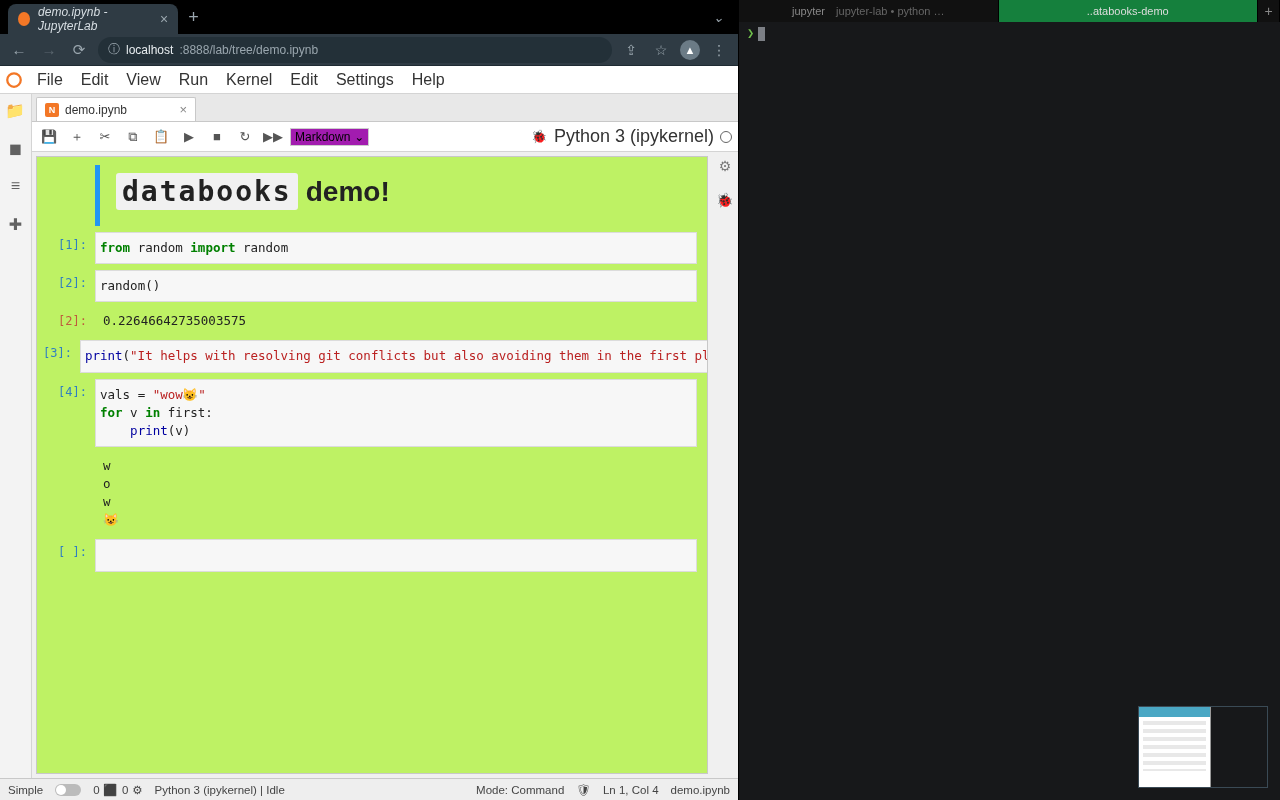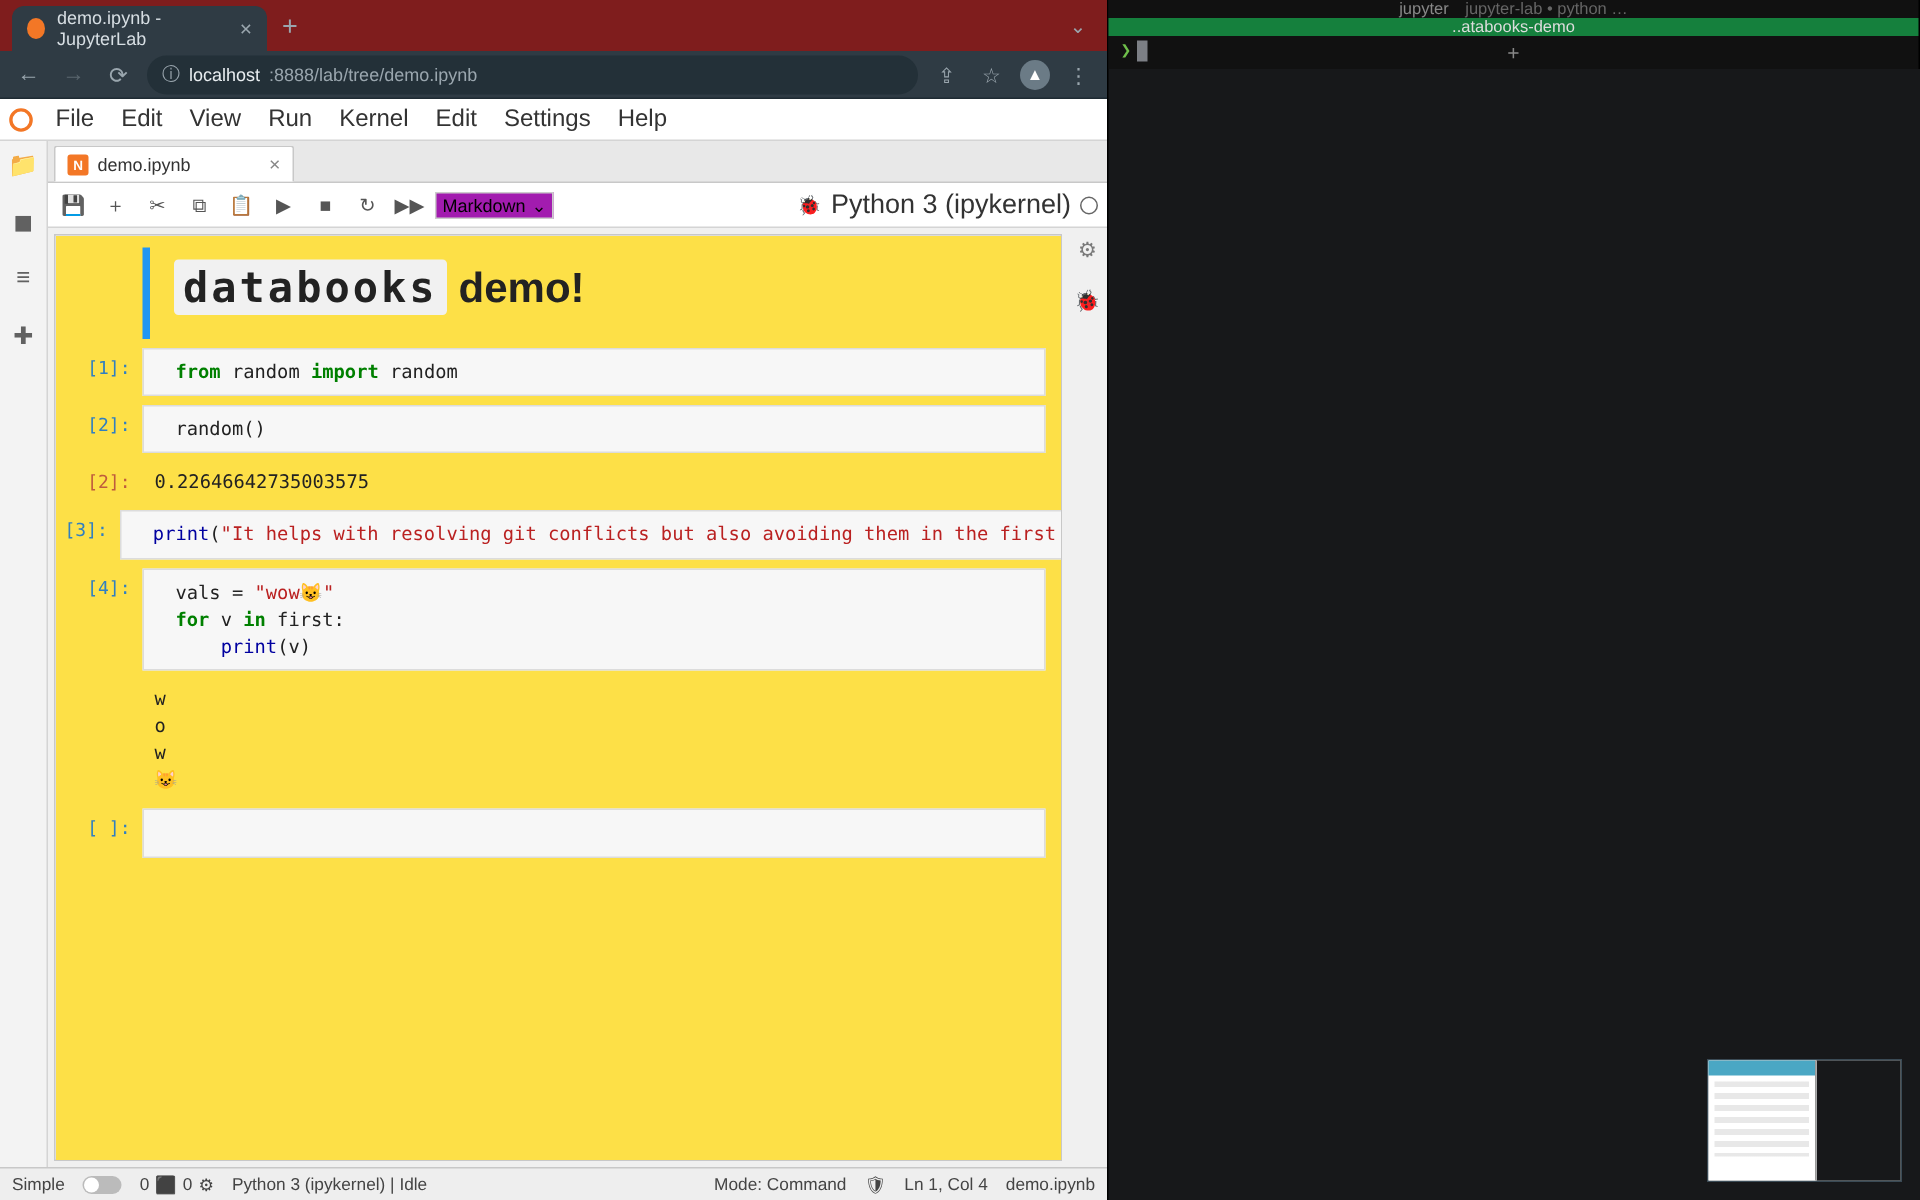--- a/index.html
+++ b/index.html
@@ -4,21 +4,21 @@
 <style>
   * { box-sizing: border-box; margin: 0; padding: 0; }
   html, body { width: 1280px; height: 800px; overflow: hidden; font-family: -apple-system, BlinkMacSystemFont, "Segoe UI", sans-serif; font-size: 13px; }
 
   
   .root { display: flex; width: 1280px; height: 800px; }
   .left-pane { width: 738px; height: 800px; display: flex; flex-direction: column; background:#2f3b44;}
   .right-pane { flex: 1; height: 800px; background:#17181a; position:relative; border-left:1px solid #000;}
 
   
-  .browser-tabs { height: 34px; background:#7f1d1d; display:flex; align-items:flex-end; padding-left:8px; }
+  .browser-tabs { height: 34px; background:#000000; display:flex; align-items:flex-end; padding-left:8px;font-style:italic; }
   .browser-tab { display:flex; align-items:center; gap:8px; background:#2f3b44; color:#d7dee3; height:30px; padding:0 10px; border-radius:8px 8px 0 0; font-size:12px; width:170px; position:relative;}
   .browser-tab .favicon { width:14px; height:14px; border-radius:50%; background:conic-gradient(#f37726, #f37726); display:flex; align-items:center; justify-content:center;}
   .browser-tab .close { margin-left:auto; font-size:14px; color:#9aa6ae; cursor:pointer;}
   .new-tab { color:#9aa6ae; padding:0 10px; font-size:18px; align-self:center; cursor:pointer;}
   .chevron-tabs { margin-left:auto; color:#9aa6ae; padding:0 14px; align-self:center; cursor:pointer;}
 
   .browser-toolbar { height:32px; background:#2f3b44; display:flex; align-items:center; padding:0 8px; gap:8px; border-bottom:1px solid #1f2b33;}
   .nav-btn { width:22px; height:22px; display:flex; align-items:center; justify-content:center; color:#9aa6ae; cursor:pointer; font-size:15px;}
   .url-bar { flex:1; height:26px; background:#233038; border-radius:14px; display:flex; align-items:center; padding:0 10px; color:#cfd6db; font-size:12px; gap:6px;}
   .url-bar .lock { font-size:12px; color:#9aa6ae;}
@@ -45,49 +45,49 @@
 
   .nb-toolbar { height:30px; border-bottom:1px solid #d4d4d4; display:flex; align-items:center; padding:0 6px; gap:6px;}
   .nbt-btn { width:22px; height:22px; display:flex; align-items:center; justify-content:center; color:#555; cursor:pointer; font-size:13px;}
   .cell-type-sel { font-size:12px; padding:1px 4px; border:1px solid #ccc; background:#a21caf; cursor:pointer; display:flex; align-items:center; gap:4px;}
   .nb-toolbar .spacer { flex:1; }
   .kernel-name { font-size:18px; color:#333;}
   .kernel-dot { width:12px; height:12px; border:1px solid #666; border-radius:50%;}
   .bug { font-size:13px; color:#555; cursor:pointer;}
 
   .nb-area { flex:1; display:flex; background:#f0f0f0; min-height:0;}
-  .nb-scroll { flex:1; background:#fde047; margin:4px; border:1px solid #c8c8c8; overflow:auto; position:relative;}
+  .nb-scroll { flex:1; background:#bef264; margin:4px; border:1px solid #c8c8c8; overflow:auto; position:relative;}
   .nb-right-gutter { width:26px; background:#f0f0f0; display:flex; flex-direction:column; align-items:center; padding-top:6px; gap:18px;}
   .gutter-btn { color:#7a7a7a; cursor:pointer; font-size:14px;}
 
   .cells { padding:8px 10px 30px 6px;}
   .cell { display:flex; margin-bottom:6px;}
   .cell .prompt { width:52px; text-align:right; padding:6px 8px 0 0; font-family:Menlo,Monaco,monospace; font-size:12px; color:#307fc1;}
   .cell.out .prompt { color:#bf5b3d;}
   .cell .body { flex:1;}
-  .code-input { background:#f7f7f7; border:1px solid #dcdcdc; padding:6px 21px; font-family:Menlo,Monaco,monospace; font-size:12.5px; white-space:pre; color:#222; line-height:1.45;}
+  .code-input { background:#f7f7f7; border:1px solid #dcdcdc; padding:6px 4px; font-family:Menlo,Monaco,monospace; font-size:12.5px; white-space:pre; color:#222; line-height:1.45;}
   .output-text { padding:4px 8px; font-family:Menlo,Monaco,monospace; font-size:12.5px; white-space:pre-wrap; color:#222; line-height:1.45;}
   .md-cell { border-left:5px solid #2196f3; padding:8px 12px 16px 16px;}
   .md-cell h1 { font-size:28px; font-weight:700; color:#222; display:flex; align-items:baseline; gap:8px;}
   .md-cell h1 code { font-family:Menlo,Monaco,monospace; background:#f1f1f1; padding:2px 6px; border-radius:3px; letter-spacing:2px;}
 
   
   .kw { color:#008000; font-weight:bold;}
   .fn { color:#0000a0;}
   .str { color:#ba2121;}
 
   
   .statusbar { height:22px; background:#eeeeee; border-top:1px solid #c8c8c8; display:flex; align-items:center; padding:0 8px; font-size:11.5px; color:#444; gap:12px;}
   .statusbar .spacer { flex:1;}
   .toggle { width:26px; height:12px; background:#bbb; border-radius:7px; position:relative;}
   .toggle::after { content:""; position:absolute; width:10px; height:10px; background:#fff; border-radius:50%; left:1px; top:1px;}
   .term-cnt { display:flex; align-items:center; gap:4px;}
 
   
-  .term-tabs { height:22px; background:#0d0d0d; display:flex; align-items:stretch; font-size:11px;flex-direction:column;}
+  .term-tabs { height:22px; background:#0d0d0d; display:flex; align-items:stretch; font-size:11px;}
   .term-tab { flex:1; display:flex; align-items:center; justify-content:center; color:#888; background:#111; border-right:1px solid #000; cursor:pointer; gap:4px;}
   .term-tab.active { background:#15803d; color:#ddd;}
   .term-tab.small { flex:0 0 22px; font-size:14px;}
   .term-body { position:absolute; top:22px; left:0; right:0; bottom:0; padding:4px 8px; font-family:Menlo,Monaco,monospace; font-size:12px; color:#ccc;}
   .term-prompt { color:#6fbf4b;}
   .term-cursor { display:inline-block; width:7px; height:14px; background:#7c7f85; vertical-align:middle; margin-left:4px;}
 
   .pip { position:absolute; right:12px; bottom:12px; width:130px; height:82px; background:#d9d9d9; border:1px solid #3a4a55; display:flex;}
   .pip .p-left { flex:0 0 72px; background:#fff; border-right:1px solid #999; position:relative;}
   .pip .p-left::before { content:""; position:absolute; top:0; left:0; right:0; height:10px; background:#4aa7c4;}

